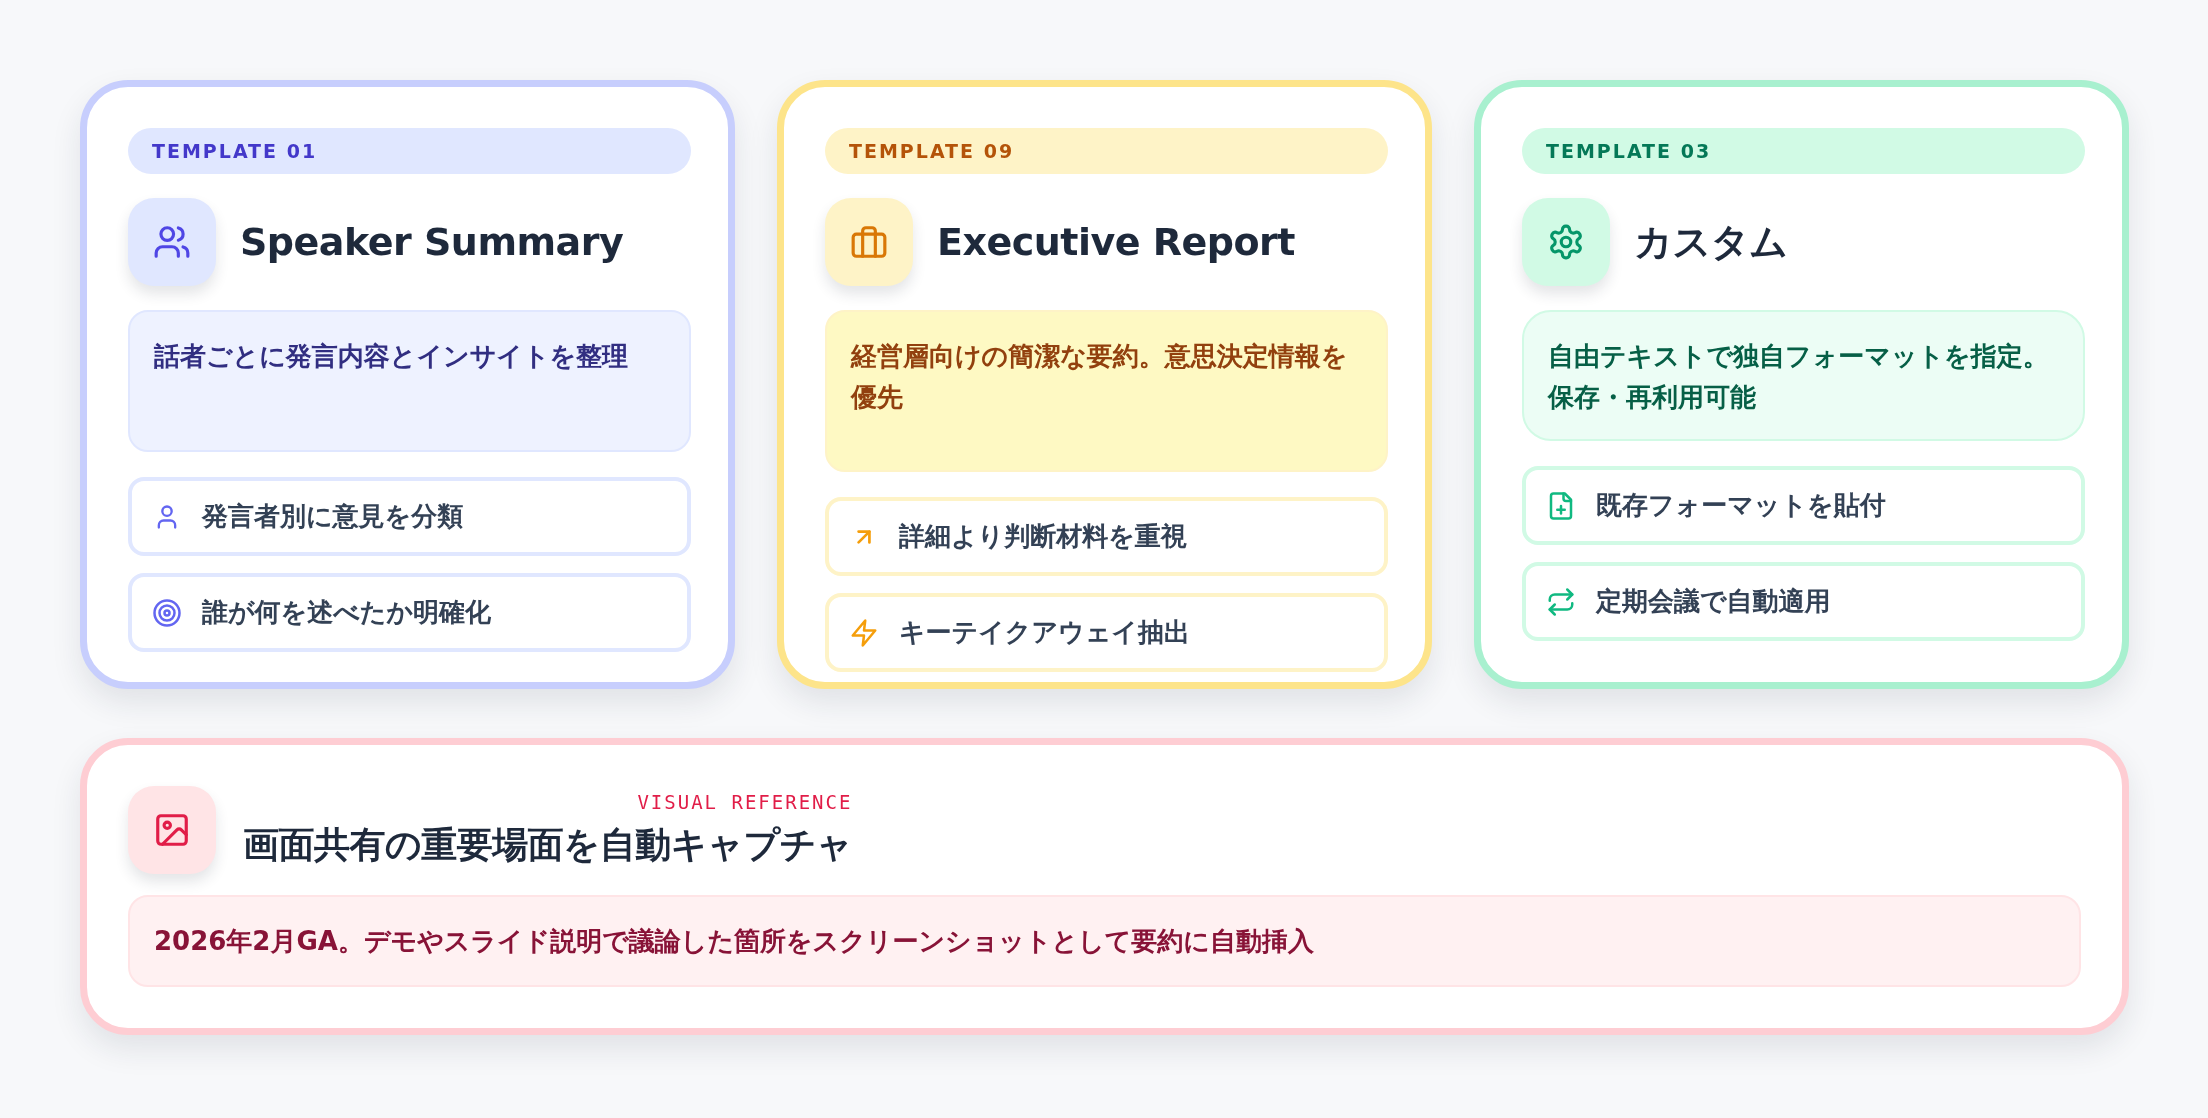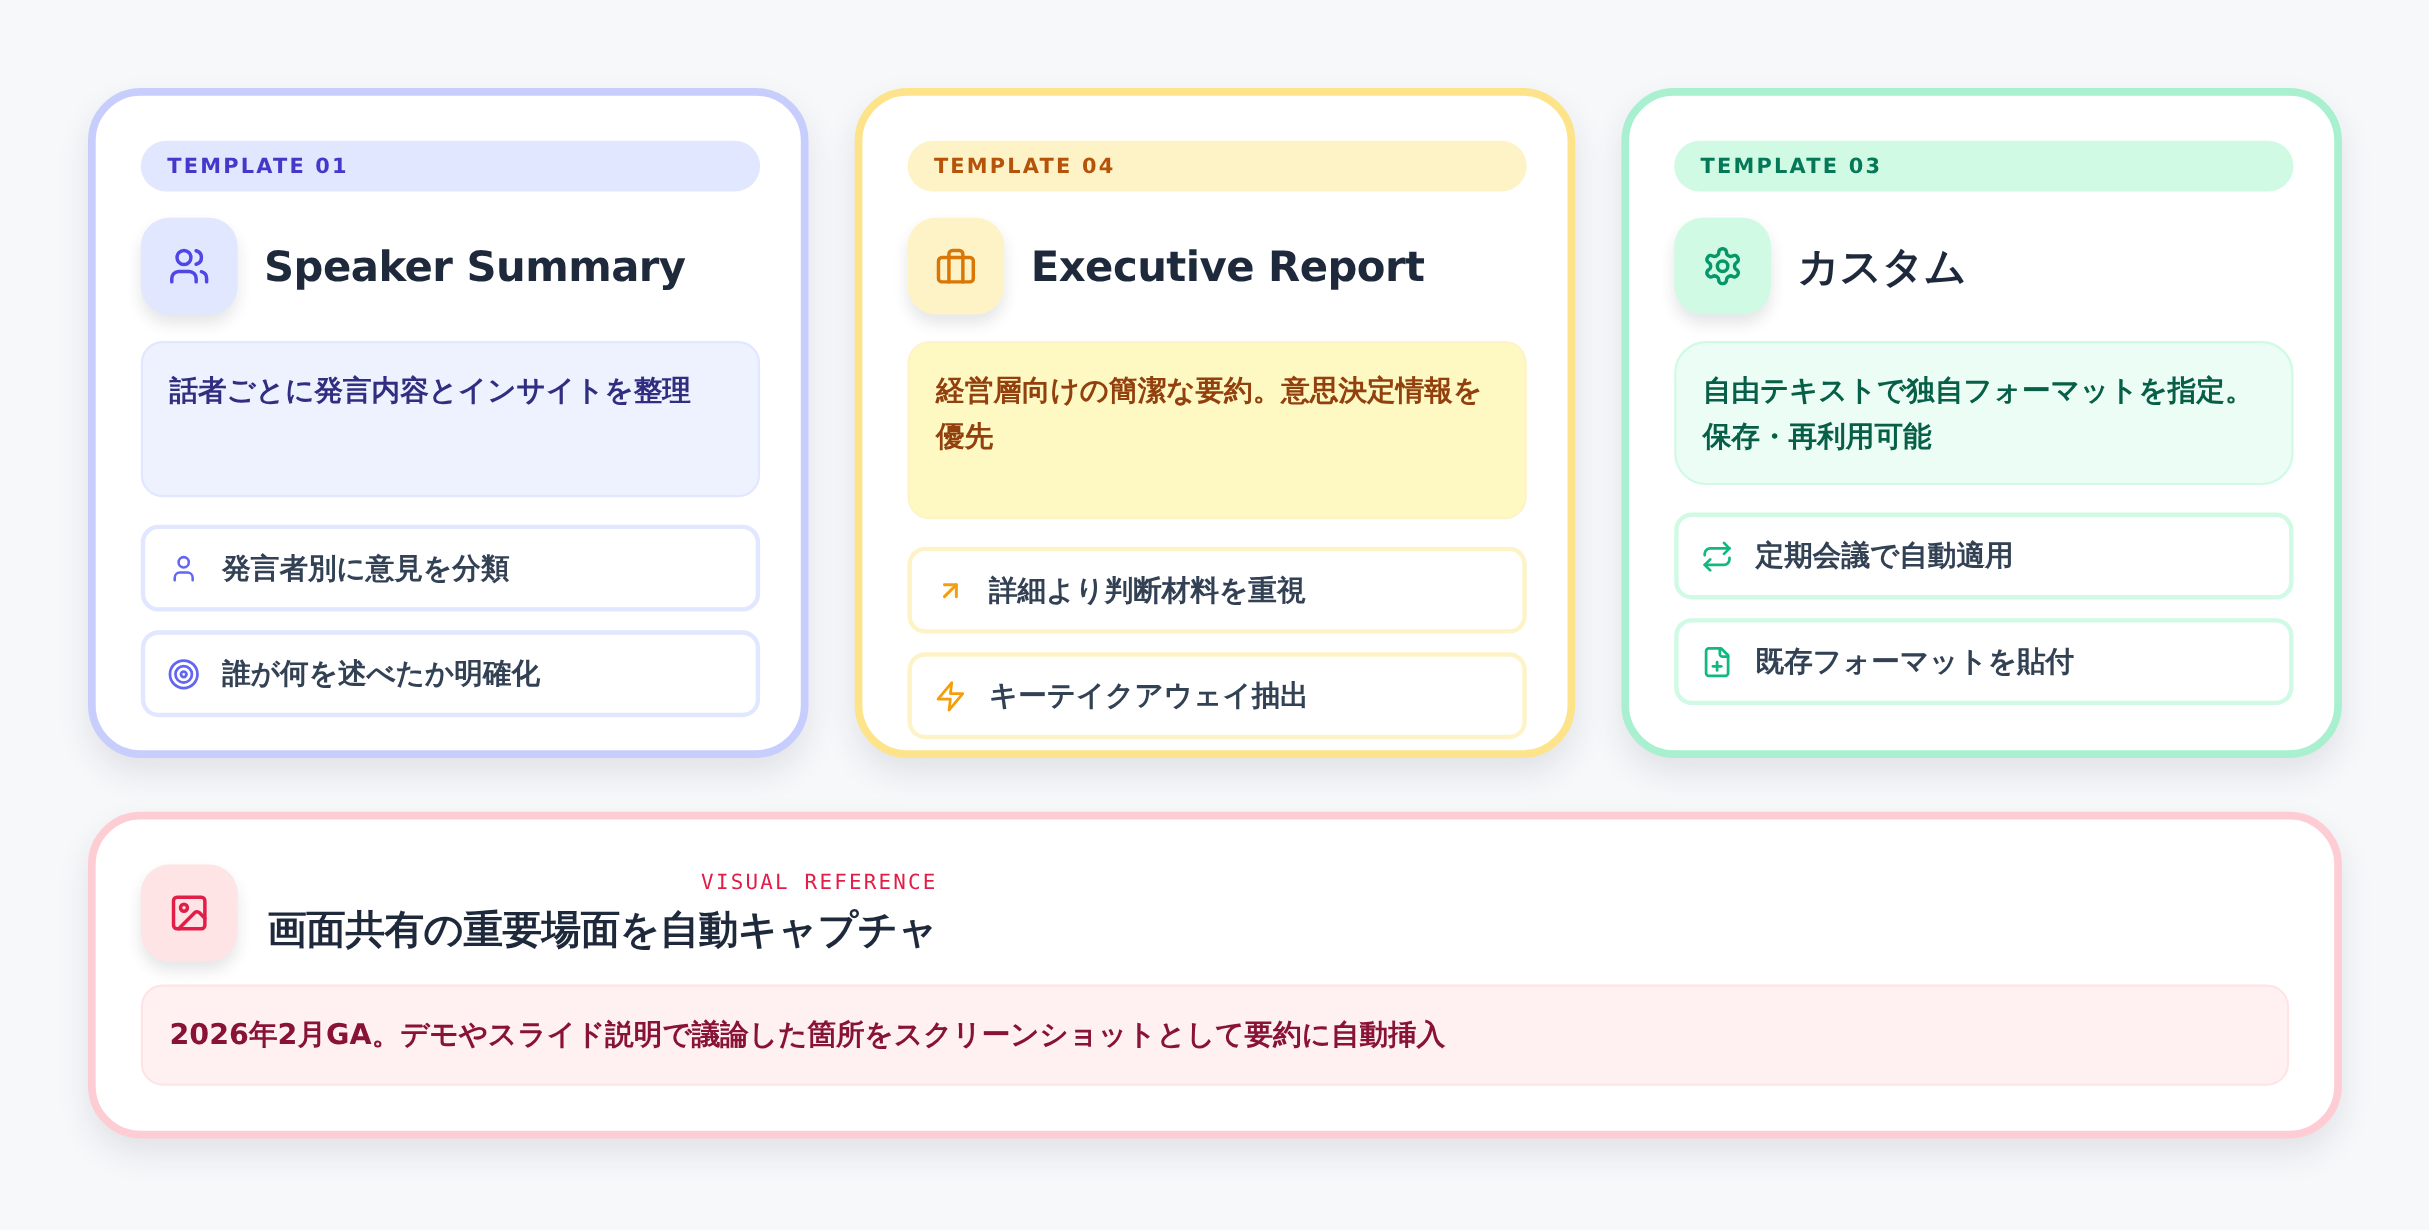--- a/index.html
+++ b/index.html
@@ -158,21 +158,21 @@
           <circle cx="12" cy="12" r="10"></circle>
           <circle cx="12" cy="12" r="6"></circle>
           <circle cx="12" cy="12" r="2"></circle>
         </svg>
     </span>
     <span>誰が何を述べたか明確化</span>
   </div>
 </div>
 
 <div class="card c2">
-  <div class="badge">TEMPLATE 04</div>
+  <div class="badge">TEMPLATE 09</div>
   <div class="head">
     <div class="icon-box">
       <svg width="38" height="38" viewBox="0 0 24 24" fill="none" stroke="currentColor" stroke-width="2" stroke-linecap="round" stroke-linejoin="round">
           <rect x="2" y="7" width="20" height="14" rx="2"></rect>
           <path d="M16 21V5a2 2 0 0 0-2-2h-4a2 2 0 0 0-2 2v16"></path>
         </svg>
     </div>
     <div class="title">Executive Report</div>
   </div>
   <div class="desc">経営層向けの簡潔な要約。意思決定情報を優先</div>
@@ -200,42 +200,42 @@
   <div class="head">
     <div class="icon-box">
       <svg width="38" height="38" viewBox="0 0 24 24" fill="none" stroke="currentColor" stroke-width="2" stroke-linecap="round" stroke-linejoin="round">
           <path d="M12.22 2h-.44a2 2 0 0 0-2 2v.18a2 2 0 0 1-1 1.73l-.43.25a2 2 0 0 1-2 0l-.15-.08a2 2 0 0 0-2.73.73l-.22.38a2 2 0 0 0 .73 2.73l.15.1a2 2 0 0 1 1 1.72v.51a2 2 0 0 1-1 1.74l-.15.09a2 2 0 0 0-.73 2.73l.22.38a2 2 0 0 0 2.73.73l.15-.08a2 2 0 0 1 2 0l.43.25a2 2 0 0 1 1 1.73V20a2 2 0 0 0 2 2h.44a2 2 0 0 0 2-2v-.18a2 2 0 0 1 1-1.73l.43-.25a2 2 0 0 1 2 0l.15.08a2 2 0 0 0 2.73-.73l.22-.39a2 2 0 0 0-.73-2.73l-.15-.08a2 2 0 0 1-1-1.74v-.5a2 2 0 0 1 1-1.74l.15-.09a2 2 0 0 0 .73-2.73l-.22-.38a2 2 0 0 0-2.73-.73l-.15.08a2 2 0 0 1-2 0l-.43-.25a2 2 0 0 1-1-1.73V4a2 2 0 0 0-2-2z"></path>
           <circle cx="12" cy="12" r="3"></circle>
         </svg>
     </div>
     <div class="title">カスタム</div>
   </div>
   <div class="desc">自由テキストで独自フォーマットを指定。保存・再利用可能</div>
+  <div class="feature">
+    <span class="f-icon">
+      <svg width="30" height="30" viewBox="0 0 24 24" fill="none" stroke="currentColor" stroke-width="2" stroke-linecap="round" stroke-linejoin="round">
+          <path d="M15 2H6a2 2 0 0 0-2 2v16a2 2 0 0 0 2 2h12a2 2 0 0 0 2-2V7z"></path>
+          <path d="M14 2v4a2 2 0 0 0 2 2h4"></path>
+          <path d="M9 15h6"></path>
+          <path d="M12 18v-6"></path>
+        </svg>
+    </span>
+    <span>既存フォーマットを貼付</span>
+  </div>
   <div class="feature">
     <span class="f-icon">
       <svg width="30" height="30" viewBox="0 0 24 24" fill="none" stroke="currentColor" stroke-width="2" stroke-linecap="round" stroke-linejoin="round">
           <path d="m17 2 4 4-4 4"></path>
           <path d="M3 11v-1a4 4 0 0 1 4-4h14"></path>
           <path d="m7 22-4-4 4-4"></path>
           <path d="M21 13v1a4 4 0 0 1-4 4H3"></path>
         </svg>
     </span>
     <span>定期会議で自動適用</span>
   </div>
-  <div class="feature">
-    <span class="f-icon">
-      <svg width="30" height="30" viewBox="0 0 24 24" fill="none" stroke="currentColor" stroke-width="2" stroke-linecap="round" stroke-linejoin="round">
-          <path d="M15 2H6a2 2 0 0 0-2 2v16a2 2 0 0 0 2 2h12a2 2 0 0 0 2-2V7z"></path>
-          <path d="M14 2v4a2 2 0 0 0 2 2h4"></path>
-          <path d="M9 15h6"></path>
-          <path d="M12 18v-6"></path>
-        </svg>
-    </span>
-    <span>既存フォーマットを貼付</span>
-  </div>
 </div>
 
 <div class="banner">
   <div class="head">
     <div class="icon-box">
       <svg width="38" height="38" viewBox="0 0 24 24" fill="none" stroke="currentColor" stroke-width="2" stroke-linecap="round" stroke-linejoin="round">
           <rect x="3" y="3" width="18" height="18" rx="2"></rect>
           <circle cx="9" cy="9" r="2"></circle>
           <path d="m21 15-3.1-3.1a2 2 0 0 0-2.8 0L6 21"></path>
         </svg>

